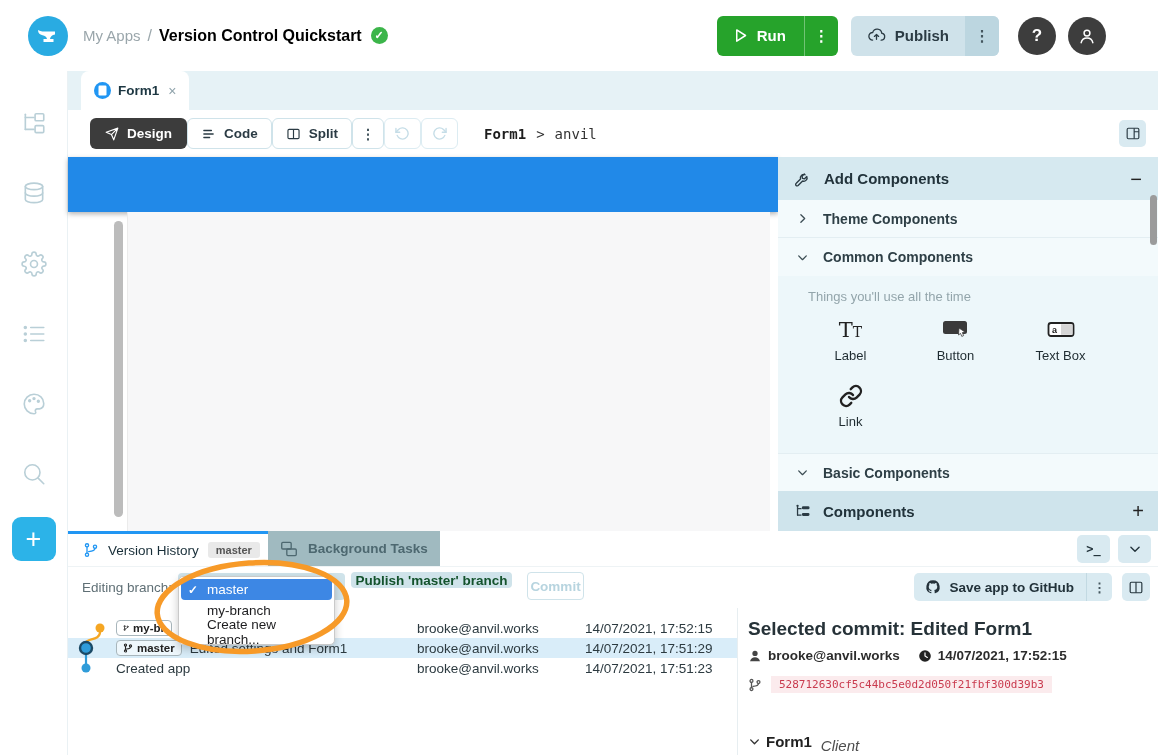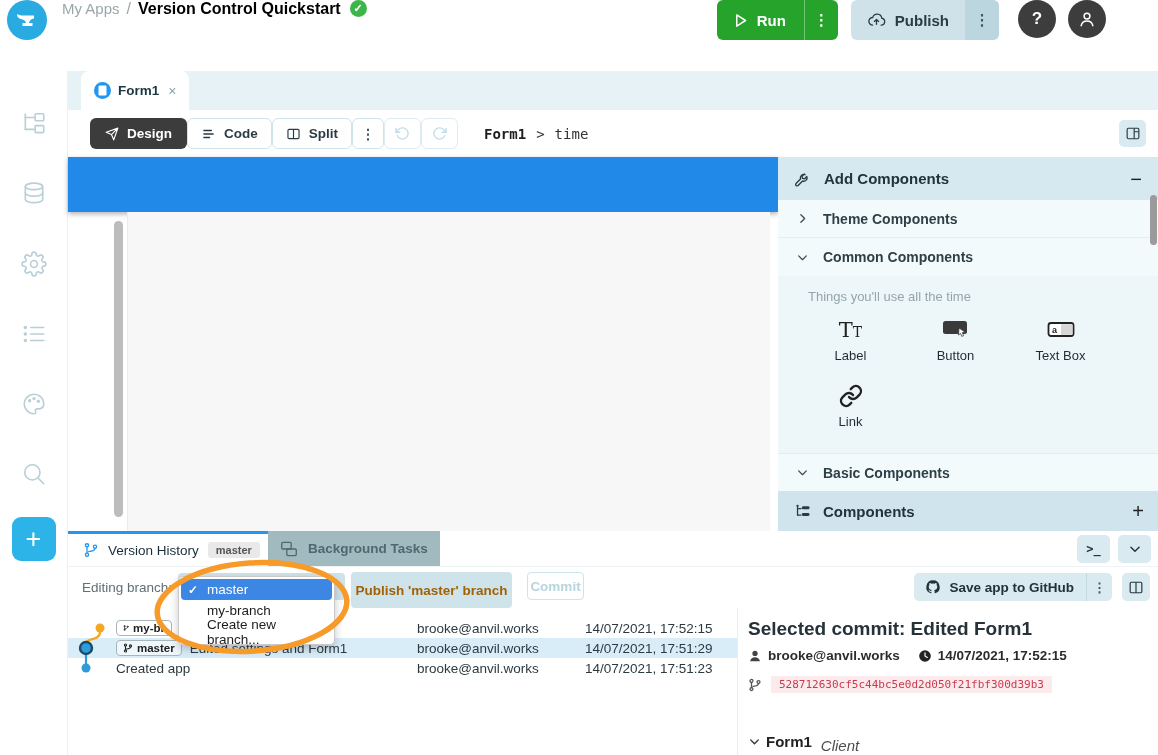--- a/index.html
+++ b/index.html
@@ -1,21 +1,21 @@
 <!DOCTYPE html>
 <html><head>
 <meta charset="utf-8">
 <style>
   * { margin:0; padding:0; box-sizing:border-box; }
   html,body { width:1158px; height:755px; font-family:"Liberation Sans", sans-serif; background:#fff; overflow:hidden; }
   .abs { position:absolute; }
   svg { display:block; }
 
   
-  #topbar { position:absolute; left:0; top:0; width:1118px; height:71px; background:#fff; display:flex; padding-left:7px; z-index:5; }
+  #topbar { position:absolute; left:0; top:0; width:1118px; height:71px; background:#fff; display:flex; align-items:center; padding-left:28px; z-index:5; }
   .logo { width:40px; height:40px; border-radius:50%; background:#29abe2; display:flex; align-items:center; justify-content:center; margin-right:15px; }
   .crumb-root { color:#9aa6ab; font-size:15px; }
   .crumb-sep { color:#9aa6ab; font-size:16px; margin:0 7px; }
   .crumb-app { color:#000000; font-size:16px; font-weight:800; }
   .check-badge { width:17px; height:17px; border-radius:50%; background:#3cb54a; color:#fff; font-size:11px; font-weight:700; display:flex; align-items:center; justify-content:center; margin-left:9px; }
   .tb-spacer { flex:1; }
   .run-btn { height:40px; border-radius:6px; background:#26a32b; color:#fff; display:flex; align-items:stretch; margin-right:13px; overflow:hidden; }
   .run-main { display:flex; align-items:center; gap:9px; padding:0 18px 0 16px; font-size:15px; font-weight:800; cursor:pointer; }
   .run-kebab { width:34px; display:flex; align-items:center; justify-content:center; border-left:1px solid rgba(255,255,255,.35); color:#fff; font-size:15px; font-weight:700; cursor:pointer; }
   .pub-btn { height:40px; border-radius:6px; background:#cfe2ea; color:#2b3b44; display:flex; align-items:stretch; margin-right:19px; overflow:hidden; }
@@ -79,21 +79,21 @@
   .vh-label { font-size:13.5px; font-weight:400; color:#182e38; }
   .vh-badge { background:#e9e9e9; border-radius:3px; padding:2px 8px; font-size:11px; font-weight:700; color:#555; }
   .bg-tab { width:172px; background:#a0bac0; display:flex; align-items:center; justify-content:center; gap:10px; cursor:pointer; }
   .bg-label { font-size:13.5px; font-weight:800; color:#4d6870; }
   .bp-tab-btns { margin-left:auto; display:flex; align-items:center; gap:8px; padding-right:7px; }
   .sq-btn { width:33px; height:28px; background:#d9eaf1; border-radius:5px; display:flex; align-items:center; justify-content:center; cursor:pointer; color:#24343c; }
   .term-glyph { font-family:"DejaVu Sans Mono", monospace; font-size:12px; font-weight:800; }
   .bp-controls { position:relative; height:41px; }
   .eb-label { position:absolute; left:14px; top:13px; font-size:13.5px; color:#5f6f75; }
   .eb-select { position:absolute; left:110px; top:6px; width:167px; height:27px; background:#cfe3ea; border-radius:4px; cursor:pointer; }
-  .pub-branch-btn { position:absolute; left:283px; top:5px; width:161px; height:36px; background:#cfe3ea; border-radius:4px; font-size:13.5px; font-weight:800; color:#a16207; display:flex; align-items:center; justify-content:center; cursor:pointer; }
+  .pub-branch-btn { position:absolute; left:283px; top:5px; width:161px; height:16px; background:#cfe3ea; border-radius:4px; font-size:13.5px; font-weight:800; color:#14532d; display:flex; align-items:center; justify-content:center; cursor:pointer; }
   .commit-btn { position:absolute; left:459px; top:5px; width:57px; height:28px; background:#fff; border:1.5px solid #cfe3ea; border-radius:4px; font-size:13.5px; font-weight:800; color:#b7d4df; display:flex; align-items:center; justify-content:center; }
   .bp-right { position:absolute; right:8px; top:6px; display:flex; gap:10px; align-items:center;padding-left:46px; }
   .gh-btn { height:28px; background:#d9eaf1; border-radius:5px; display:flex; align-items:center; padding:0 0 0 11px; gap:8px; cursor:pointer; }
   .gh-label { font-size:13.5px; font-weight:800; color:#22323a; }
   .gh-kebab { width:26px; height:28px; display:flex; align-items:center; justify-content:center; border-left:1px solid #c2d9e2; color:#44565e; font-size:13px; font-weight:700; margin-left:4px; cursor:pointer; }
   .bp-panelbtn { width:28px; height:28px; background:#d9eaf1; border-radius:5px; display:flex; align-items:center; justify-content:center; cursor:pointer; }
 
   .commit-list { position:absolute; left:0; top:87px; width:669px; }
   .commit-row { position:relative; height:20px; display:flex; align-items:center; font-size:13.5px; color:#2c3a40; cursor:pointer; }
   .commit-row.selected { background:#d9edf9; }
@@ -263,21 +263,21 @@
   </div>
   <div class="tb-btn tb-light tb-sq tb-disabled" style="width:37px">
     <svg width="15" height="15" viewBox="0 0 24 24" fill="none" stroke="#c5dde7" stroke-width="2.2" stroke-linecap="round" stroke-linejoin="round">
         <path d="M22.5 4v6h-6"></path>
         <path d="M20.5 15A9 9 0 1 1 18.4 5.6l4.1 4.4"></path>
       </svg>
   </div>
   <div class="mono-path">
     <span class="pf">Form1</span>
     <span>&gt;</span>
-    <span>time</span>
+    <span>anvil</span>
   </div>
   <div class="panel-toggle">
     <svg width="14" height="13" viewBox="0 0 24 22" fill="none" stroke="#2b3b44" stroke-width="2">
         <rect x="2" y="2" width="20" height="18" rx="2"></rect>
         <path d="M14 2v18M14 8h8"></path>
       </svg>
   </div>
 </div>
 
 <div id="canvas">

